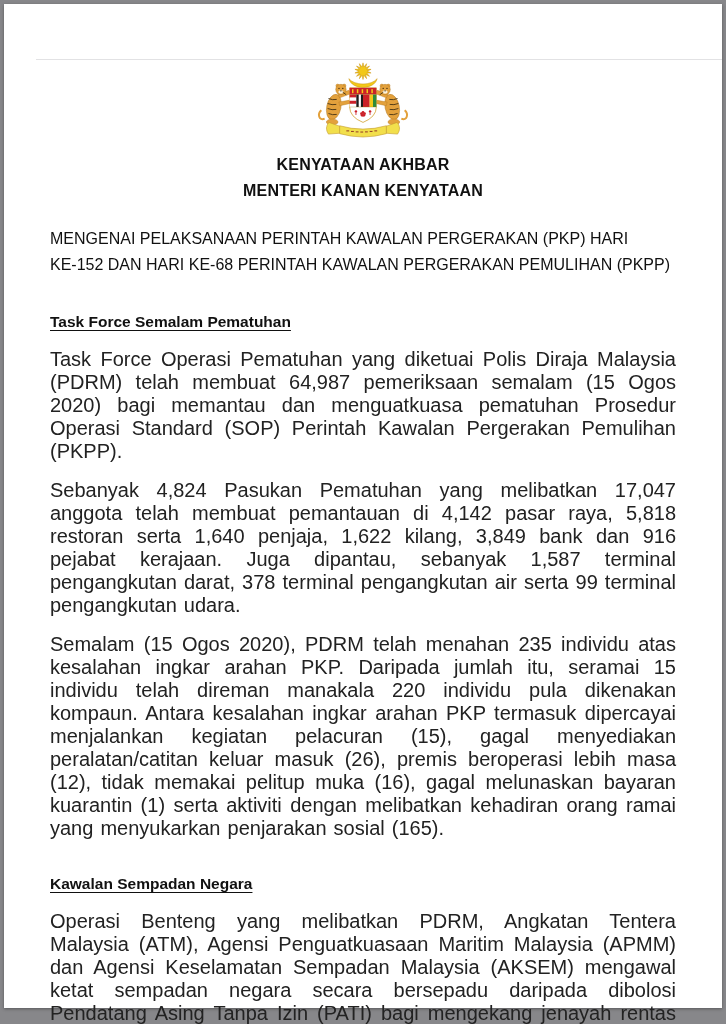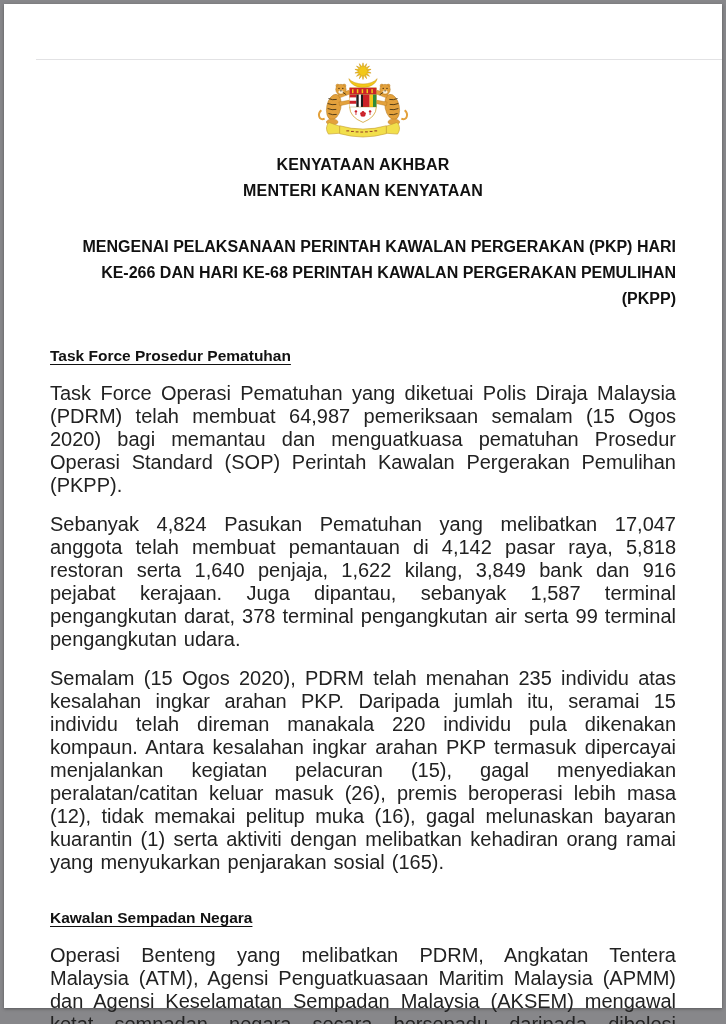--- a/index.html
+++ b/index.html
@@ -24,22 +24,22 @@
   }
   .emblem-wrap { margin-top: 56px; text-align: center; height: 84px; }
   .emblem-wrap svg { display: inline-block; }
   .doc-header {
     margin-top: 8px; text-align: center;
     font-weight: bold; font-size: 16px; line-height: 26px;
     color: var(--heading-text, #111111);
     letter-spacing: .2px;
   }
   .doc-title {
-    margin-top: 30px; text-align: right;
-    font-weight: bold; font-size: 16px; line-height: 26px;
+    margin-top: 22px; text-align: left;
+    font-weight: normal; font-size: 16px; line-height: 26px;
     color: var(--heading-text, #111111);
   }
   h2.section-heading {
     margin-top: 34px;
     font-size: 15.5px; line-height: 20px;
     font-weight: bold;
     text-decoration: underline;
     text-underline-offset: 3px;
     color: var(--heading-text, #111111);
   }
@@ -154,24 +154,24 @@
       </svg>
     </div>
 
     <div class="doc-header">
       <div>KENYATAAN AKHBAR</div>
       <div>MENTERI KANAN KENYATAAN</div>
     </div>
 
     <div class="doc-title">
       <div>MENGENAI PELAKSANAAN PERINTAH KAWALAN PERGERAKAN (PKP) HARI</div>
-      <div>KE-266 DAN HARI KE-68 PERINTAH KAWALAN PERGERAKAN PEMULIHAN (PKPP)</div>
+      <div>KE-152 DAN HARI KE-68 PERINTAH KAWALAN PERGERAKAN PEMULIHAN (PKPP)</div>
     </div>
 
-    <h2 class="section-heading">Task Force Prosedur Pematuhan</h2>
+    <h2 class="section-heading">Task Force Semalam Pematuhan</h2>
 
     <p class="body-para">Task Force Operasi Pematuhan yang diketuai Polis Diraja Malaysia (PDRM) telah membuat 64,987 pemeriksaan semalam (15 Ogos 2020) bagi memantau dan menguatkuasa pematuhan Prosedur Operasi Standard (SOP) Perintah Kawalan Pergerakan Pemulihan (PKPP).</p>
 
     <p class="body-para">Sebanyak 4,824 Pasukan Pematuhan yang melibatkan 17,047 anggota telah membuat pemantauan di 4,142 pasar raya, 5,818 restoran serta 1,640 penjaja, 1,622 kilang, 3,849 bank dan 916 pejabat kerajaan. Juga dipantau, sebanyak 1,587 terminal pengangkutan darat, 378 terminal pengangkutan air serta 99 terminal pengangkutan udara.</p>
 
     <p class="body-para">Semalam (15 Ogos 2020), PDRM telah menahan 235 individu atas kesalahan ingkar arahan PKP. Daripada jumlah itu, seramai 15 individu telah direman manakala 220 individu pula dikenakan kompaun. Antara kesalahan ingkar arahan PKP termasuk dipercayai menjalankan kegiatan pelacuran (15), gagal menyediakan peralatan/catitan keluar masuk (26), premis beroperasi lebih masa (12), tidak memakai pelitup muka (16), gagal melunaskan bayaran kuarantin (1) serta aktiviti dengan melibatkan kehadiran orang ramai yang menyukarkan penjarakan sosial (165).</p>
 
     <h2 class="section-heading">Kawalan Sempadan Negara</h2>
 
     <p class="body-para">Operasi Benteng yang melibatkan PDRM, Angkatan Tentera Malaysia (ATM), Agensi Penguatkuasaan Maritim Malaysia (APMM) dan Agensi Keselamatan Sempadan Malaysia (AKSEM) mengawal ketat sempadan negara secara bersepadu daripada dibolosi Pendatang Asing Tanpa Izin (PATI) bagi mengekang jenayah rentas sempadan selain menyekat penularan wabak COVID-19.</p>

